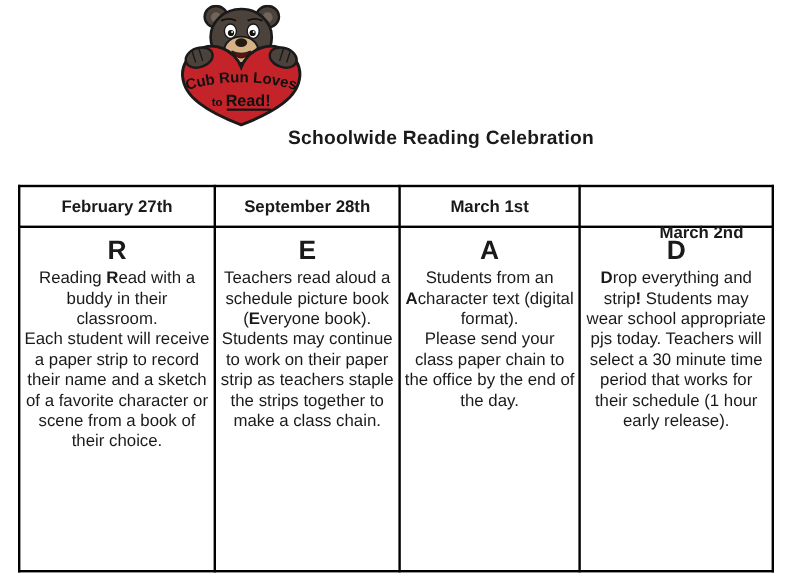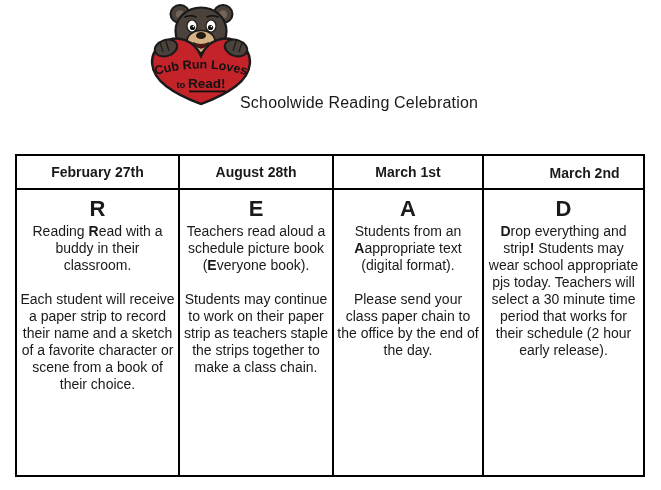--- a/index.html
+++ b/index.html
@@ -2,40 +2,40 @@
 <html><head>
 <meta charset="utf-8">
 <style>
   html, body { margin:0; padding:0; background:#ffffff; }
   .page {
     position:relative; width:661px; height:490px; background:#ffffff;
     font-family:"Liberation Sans", sans-serif; color:#1a1a1a; overflow:hidden;
   }
   .logo { position:absolute; left:130px; top:4px; width:140px; height:103px; }
   .title {
-    position:absolute; left:240px; top:94px;
-    font-size:16px; font-weight:normal; letter-spacing:0.2px; white-space:nowrap;
+    position:absolute; left:240px; top:107px;
+    font-size:16px; font-weight:bold; letter-spacing:0.2px; white-space:nowrap;
   }
   table.schedule {
     position:absolute; left:15px; top:154px;
     border-collapse:collapse; table-layout:fixed;
   }
   .schedule th, .schedule td { border:2px solid #000000; }
   .schedule th {
     height:32px; font-size:14px; font-weight:bold;
     vertical-align:middle; padding:0 18px;
   }
   .schedule td.cell {
     height:281px; vertical-align:top; text-align:center;
     font-size:14px; line-height:17px; padding:4px 3px 0 3px;
   }
   .letter { font-size:22px; font-weight:bold; line-height:27px; margin:1px 0 1px 0; }
-  .para + .para { margin-top:17px; }
+  .para + .para { }
   .b { font-weight:bold; }
-  .down { position:relative; top:1px; display:inline-block;margin-left:42px; }
+  .down { position:relative; top:21px; display:inline-block;margin-left:42px; }
 </style>
 </head>
 <body>
 
 <div class="page">
 
   <svg class="logo" viewBox="0 0 140 103" aria-hidden="true">
 
     <g>
       <ellipse cx="50" cy="10" rx="9.5" ry="9" stroke-width="2" stroke="#1a1a1a" fill="#4a423b"></ellipse>
@@ -89,21 +89,21 @@
   <table class="schedule">
     <colgroup>
       <col style="width:163px">
         <col style="width:154px">
         <col style="width:150px">
         <col style="width:161px">
     </colgroup>
     <thead>
       <tr>
         <th><span>February 27th</span></th>
-        <th><span>August 28th</span></th>
+        <th><span>September 28th</span></th>
         <th><span>March 1st</span></th>
         <th><span class="down">March 2nd</span></th>
       </tr>
     </thead>
     <tbody>
       <tr>
         <td class="cell">
           <div class="letter">R</div>
           <div>
               <div class="para"><span>Reading </span><span class="b">R</span><span>ead with a buddy in their classroom.</span></div>
@@ -113,27 +113,27 @@
         <td class="cell">
           <div class="letter">E</div>
           <div>
               <div class="para"><span>Teachers read aloud a schedule picture book (</span><span class="b">E</span><span>veryone book).</span></div>
               <div class="para"><span>Students may continue to work on their paper strip as teachers staple the strips together to make a class chain.</span></div>
             </div>
         </td>
         <td class="cell">
           <div class="letter">A</div>
           <div>
-              <div class="para"><span>Students from an </span><span class="b">A</span><span>appropriate text (digital format).</span></div>
+              <div class="para"><span>Students from an </span><span class="b">A</span><span>character text (digital format).</span></div>
               <div class="para"><span>Please send your class paper chain to the office by the end of the day.</span></div>
             </div>
         </td>
         <td class="cell">
           <div class="letter">D</div>
           <div>
-              <div class="para"><span class="b">D</span><span>rop everything and strip</span><span class="b">!</span><span> Students may wear school appropriate pjs today. Teachers will select a 30 minute time period that works for their schedule (2 hour early release).</span></div>
+              <div class="para"><span class="b">D</span><span>rop everything and strip</span><span class="b">!</span><span> Students may wear school appropriate pjs today. Teachers will select a 30 minute time period that works for their schedule (1 hour early release).</span></div>
             </div>
         </td>
       </tr>
     </tbody>
   </table>
 
 </div>
 
 </body></html>

